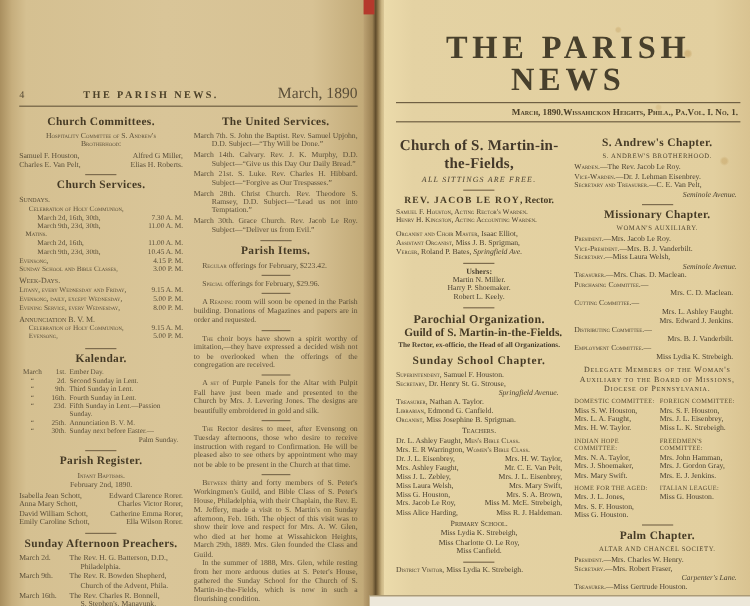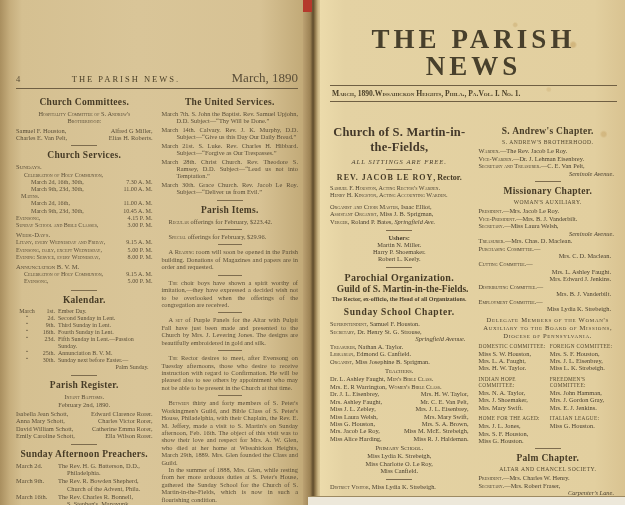--- a/index.html
+++ b/index.html
@@ -23,21 +23,21 @@
   .sc{font-variant:small-caps}
   .it{font-style:italic}
   .title{font-size:9.5px;font-weight:bold;text-align:center;color:#463b26;margin:4px 0 3px;letter-spacing:.3px}
   .divider{width:26px;height:1px;background:#7d6c4e;margin:4px auto 3px}
   .rule{height:1px;background:#6f5f43;border:0}
   .tinycaps{font-size:5.6px;letter-spacing:.5px;text-transform:uppercase;text-align:center;color:#51462f}
   
   .lp-inner{position:relative;padding:70px 8px 0 16px;color:#5a4e38}
   .lp-header{display:flex;justify-content:space-between;align-items:baseline;font-size:8px}
   .lp-header .pgnum{font-size:8.5px}
-  .lp-header .htitle{font-weight:normal;letter-spacing:2px;font-size:8.5px;color:#4c4129}
+  .lp-header .htitle{font-weight:bold;letter-spacing:2px;font-size:8.5px;color:#4c4129}
   .lp-header .hdate{font-size:13px}
   .lp-rule{margin-top:2px;background:#6f5f43}
   .lp-cols{display:flex;gap:9px;margin-top:4px}
   .col{flex:1;min-width:0}
   .body-line{font-size:6.4px;line-height:1.14}
   .center{text-align:center}
   
   .svc{display:flex;justify-content:space-between;font-size:6.1px;line-height:1.18}
   .svc .t{white-space:nowrap;overflow:hidden}
   .svc .tm{flex:none;padding-left:3px}
@@ -64,22 +64,22 @@
   
   .pi-item{font-size:6.4px;line-height:1.16}
   .pi-item::after{content:"";display:block;width:24px;height:1px;background:#7d6c4e;margin:4px auto 3px}
   .pi-item:last-child::after{display:none}
   .pi-p{text-indent:7px;text-align:justify}
   
   .rp-inner{position:relative;padding:26px 8px 12px 10px;color:#4b4130}
   .masthead-title{font-size:27px;font-weight:bold;letter-spacing:4px;text-align:center;color:#48402c;line-height:1}
   .masthead-sub{font-style:italic;font-size:8.5px;letter-spacing:2.5px;text-align:center;margin-top:6px;color:#55492f}
   .mast-rule{margin-top:5px;background:#6f5f43}
-  .dateline{display:flex;justify-content:flex-start;align-items:baseline;font-size:7.6px;font-weight:bold;padding:3px 2px;color:#4c4129}
-  .rp-cols{display:flex;gap:10px;margin-top:20px}
+  .dateline{display:flex;justify-content:flex-end;align-items:baseline;font-size:7.6px;font-weight:bold;padding:3px 2px;color:#4c4129}
+  .rp-cols{display:flex;gap:10px;margin-top:9px}
   .church-title{font-size:12.5px;font-weight:bold;text-align:center;color:#44392a;letter-spacing:.2px;margin:3px 0 3px}
   .sittings{font-style:italic;text-align:center;font-size:6.6px;letter-spacing:1px;margin:2px 0}
   .rector{font-size:8px;font-weight:bold;text-align:center;margin:2px 0;color:#463b26}
   .rector .caps{letter-spacing:1px}
   .warden-line{font-size:6.2px;line-height:1.2}
   .staff-line{font-size:6.4px;line-height:1.18}
   .ushers-label{font-size:6.6px;font-weight:bold;text-align:center;margin-top:3px}
   .usher-name{text-align:center;font-size:6.4px;line-height:1.16}
   .guild-title{font-size:9.5px;font-weight:bold;text-align:right;color:#463b26;margin:1px 0 2px}
   .note{font-size:6px;font-weight:bold;text-align:center;line-height:1.2;margin-bottom:2px}

